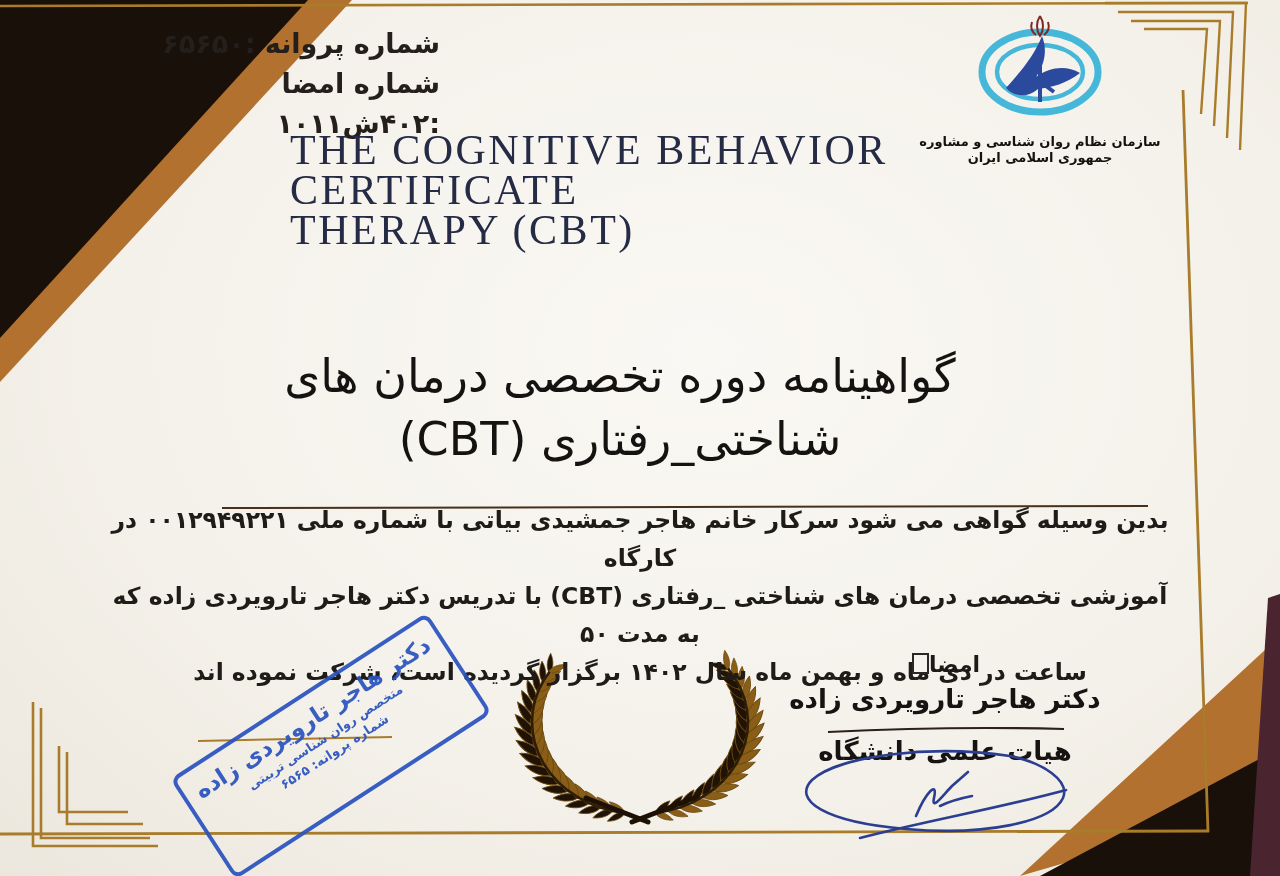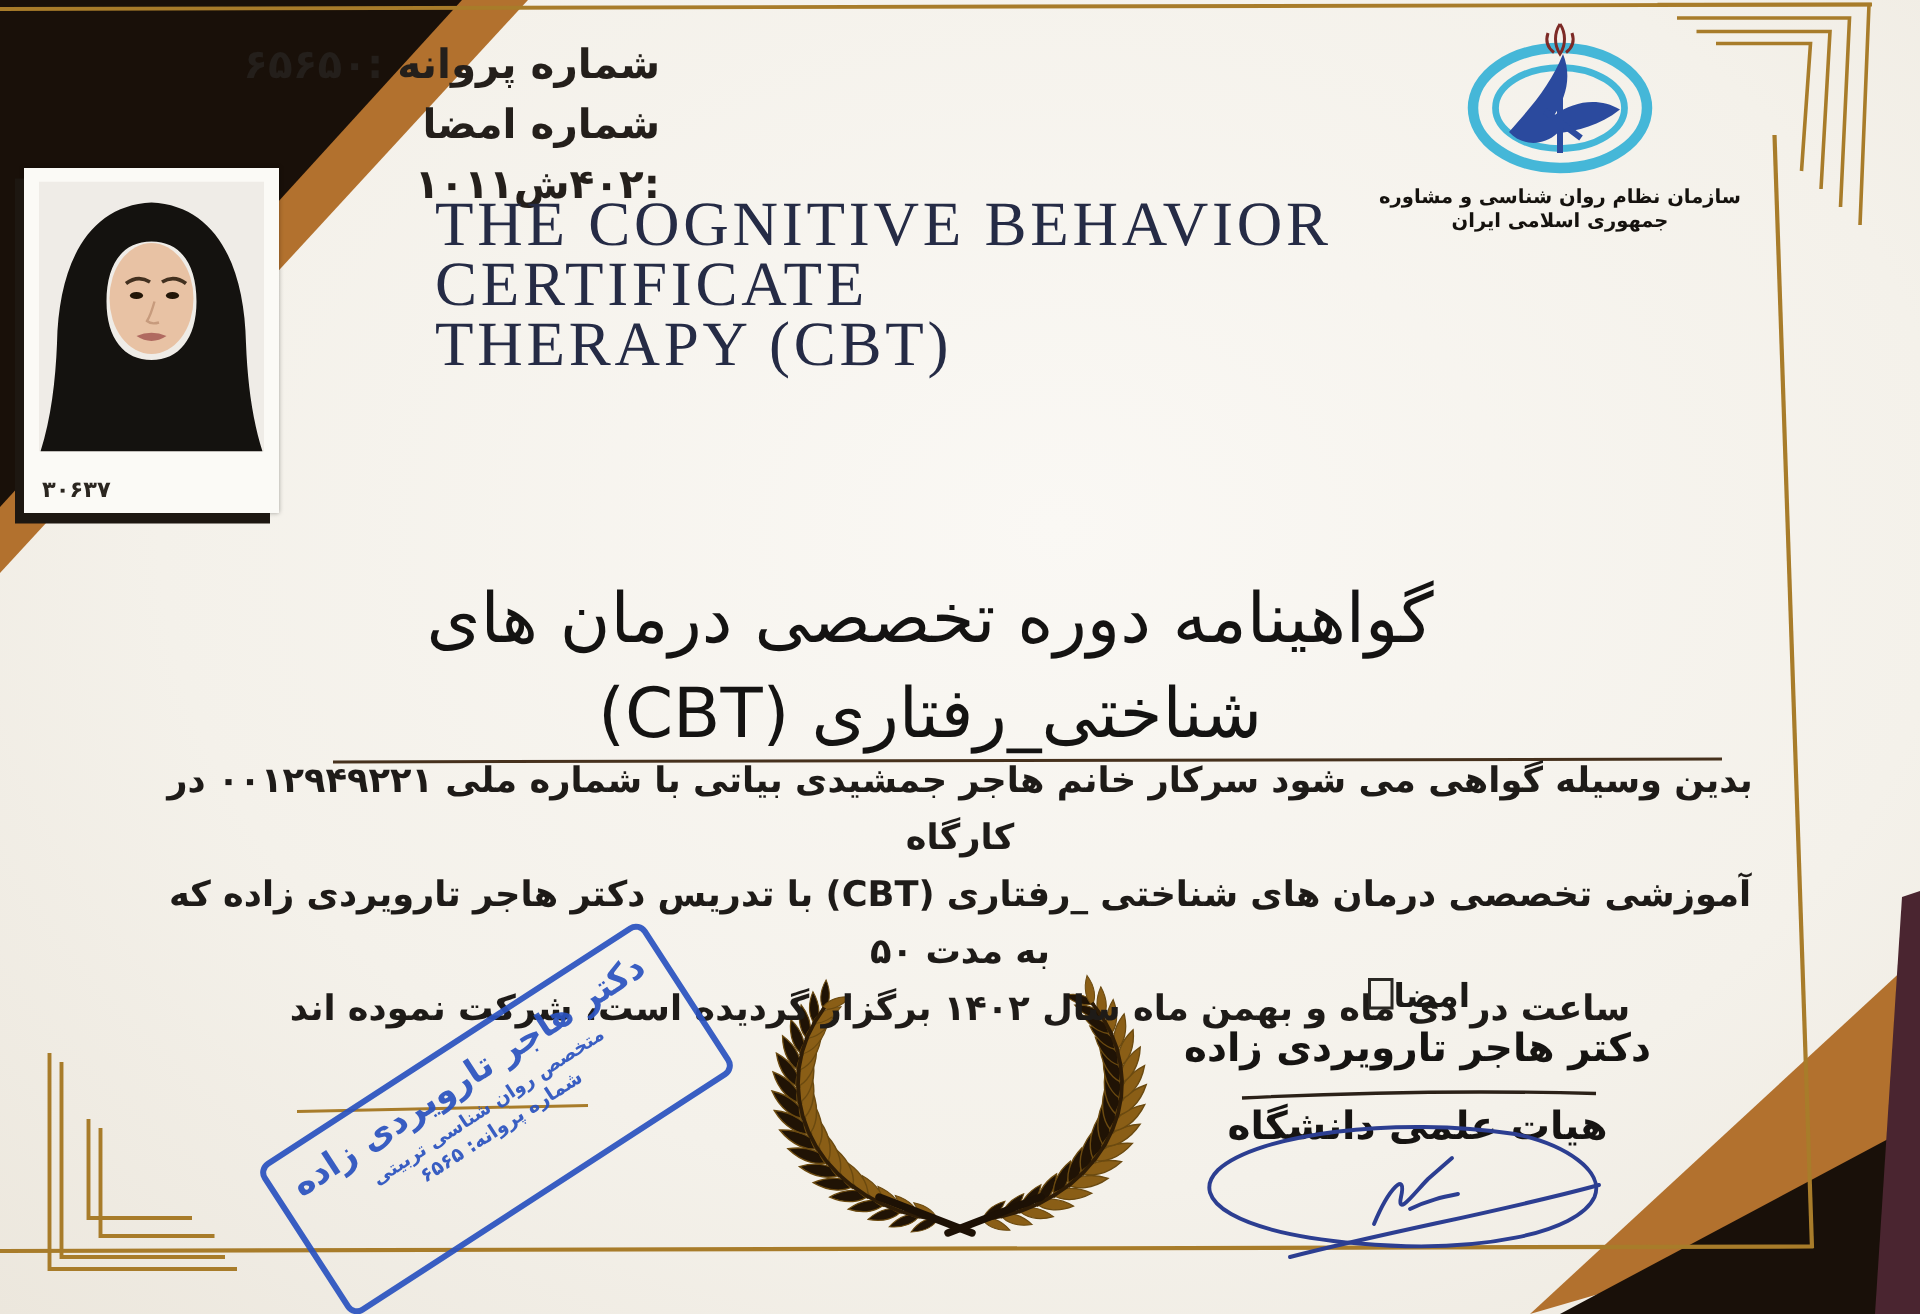--- a/index.html
+++ b/index.html
@@ -22,33 +22,33 @@
     font-size:27px;font-weight:bold;color:#241f1b;text-align:right;line-height:40px;}
 
   
   #photo-card{left:16px;top:112px;width:170px;height:230px;background:#fbfaf6;z-index:4;
     box-shadow:-6px 7px 0 0 #1d1711, 0 0 3px rgba(0,0,0,.35);}
   #photo-card svg{position:absolute;left:10px;top:9px;}
   #photo-number{position:absolute;left:12px;bottom:7px;font-size:15px;font-weight:bold;color:#2b2620;letter-spacing:1px;}
 
   
   #org-logo{left:912px;top:14px;width:256px;z-index:3;text-align:center;}
-  #org-caption{margin-top:0;font-size:13px;font-weight:bold;color:#15120e;line-height:16px;}
+  #org-caption{margin-top:10px;font-size:13px;font-weight:bold;color:#15120e;line-height:16px;}
 
   
   #title-en{left:290px;top:130px;width:660px;z-index:3;text-align:left;
     font-size:42px;line-height:40px;letter-spacing:2.5px;color:#252b45;}
 
   
   #bismillah{left:400px;top:288px;width:400px;z-index:3;text-align:center;
     font-size:30px;color:#191715;}
 
   
   #title-fa{left:130px;top:345px;width:980px;z-index:3;text-align:center;
-    font-size:46px;line-height:63px;color:#141312;margin-top:36px;}
+    font-size:46px;line-height:63px;color:#141312;}
 
   
   #body-text{left:110px;top:501px;width:1060px;z-index:3;text-align:center;
     font-size:23.5px;font-weight:bold;line-height:38px;color:#1e1b18;}
 
   
   #stamp{left:178px;top:686px;width:298px;height:112px;z-index:4;
     transform:rotate(-33deg);
     border:4px solid #2b53c0;border-radius:9px;color:#2b53c0;text-align:center;opacity:.93;}
   #stamp .s1{margin-top:9px;font-size:23px;font-weight:bold;letter-spacing:1px;}
@@ -103,37 +103,20 @@
     <path d="M222 508 L1148 506" stroke="#46311d" stroke-width="2" fill="none"></path>
 
     <path d="M828 732 Q950 726 1064 729" stroke="#2b2118" stroke-width="2.2" fill="none"></path>
   </svg>
 
   <div id="hdr-numbers" class="abs fa">
     <div>شماره پروانه :۶۵۶۵۰</div>
     <div>شماره امضا :۴۰۲ش۱۰۱۱</div>
   </div>
 
-  <div id="photo-card" class="abs">
-    <svg width="150" height="180" viewBox="0 0 150 180">
-      <rect x="0" y="0" width="150" height="180" fill="#efece7"></rect>
-      <ellipse cx="75" cy="78" rx="28" ry="37" fill="#e8c2a4"></ellipse>
-      <path fill-rule="evenodd" fill="#14120f" d="M75 14 C118 16 137 56 138 108 C139 133 142 158 149 180 L1 180 C8 158 11 133 12 108 C13 56 32 16 75 14 Z
-           M75 40 C95 40 105 56 105 80 C105 105 93 119 75 119 C57 119 45 105 45 80 C45 56 55 40 75 40 Z"></path>
-      <g>
-        <path d="M58 68 Q66 62 74 67" stroke="#42301f" stroke-width="2.4" fill="none"></path>
-        <path d="M82 67 Q90 62 98 68" stroke="#42301f" stroke-width="2.4" fill="none"></path>
-        <ellipse cx="65" cy="76" rx="4.4" ry="2.4" fill="#221608"></ellipse>
-        <ellipse cx="89" cy="76" rx="4.4" ry="2.4" fill="#221608"></ellipse>
-        <path d="M77 80 Q74.5 89 72 93 Q75 95.5 80 94" stroke="#c79b7d" stroke-width="1.6" fill="none"></path>
-        <path d="M65 103 Q75 98.5 85 103 Q75 109.5 65 103" fill="#b06a60"></path>
-      </g>
-    </svg>
-    <span id="photo-number">۳۰۶۳۷</span>
-  </div>
 
   <div id="org-logo" class="abs">
     <svg width="256" height="106" viewBox="0 0 256 106">
       <ellipse cx="128" cy="58" rx="58" ry="40" fill="none" stroke="#45b7d8" stroke-width="7"></ellipse>
       <ellipse cx="128" cy="58" rx="43" ry="27" fill="none" stroke="#45b7d8" stroke-width="4.5"></ellipse>
       <path fill="#2b4a9e" d="M94 74 C110 56 122 42 130 22 C136 37 132 51 124 63 C138 53 154 51 168 59 C154 70 140 73 126 75 C116 84 102 83 94 74 Z"></path>
       <path d="M118 60 L142 78 M128 50 L128 88" stroke="#2b4a9e" stroke-width="4" fill="none"></path>
       <g stroke="#7d2a26" stroke-width="2" fill="none">
         <path d="M128 2 C124 8 124 16 128 22 C132 16 132 8 128 2"></path>
         <path d="M120 8 C118 14 120 18 124 21"></path>

